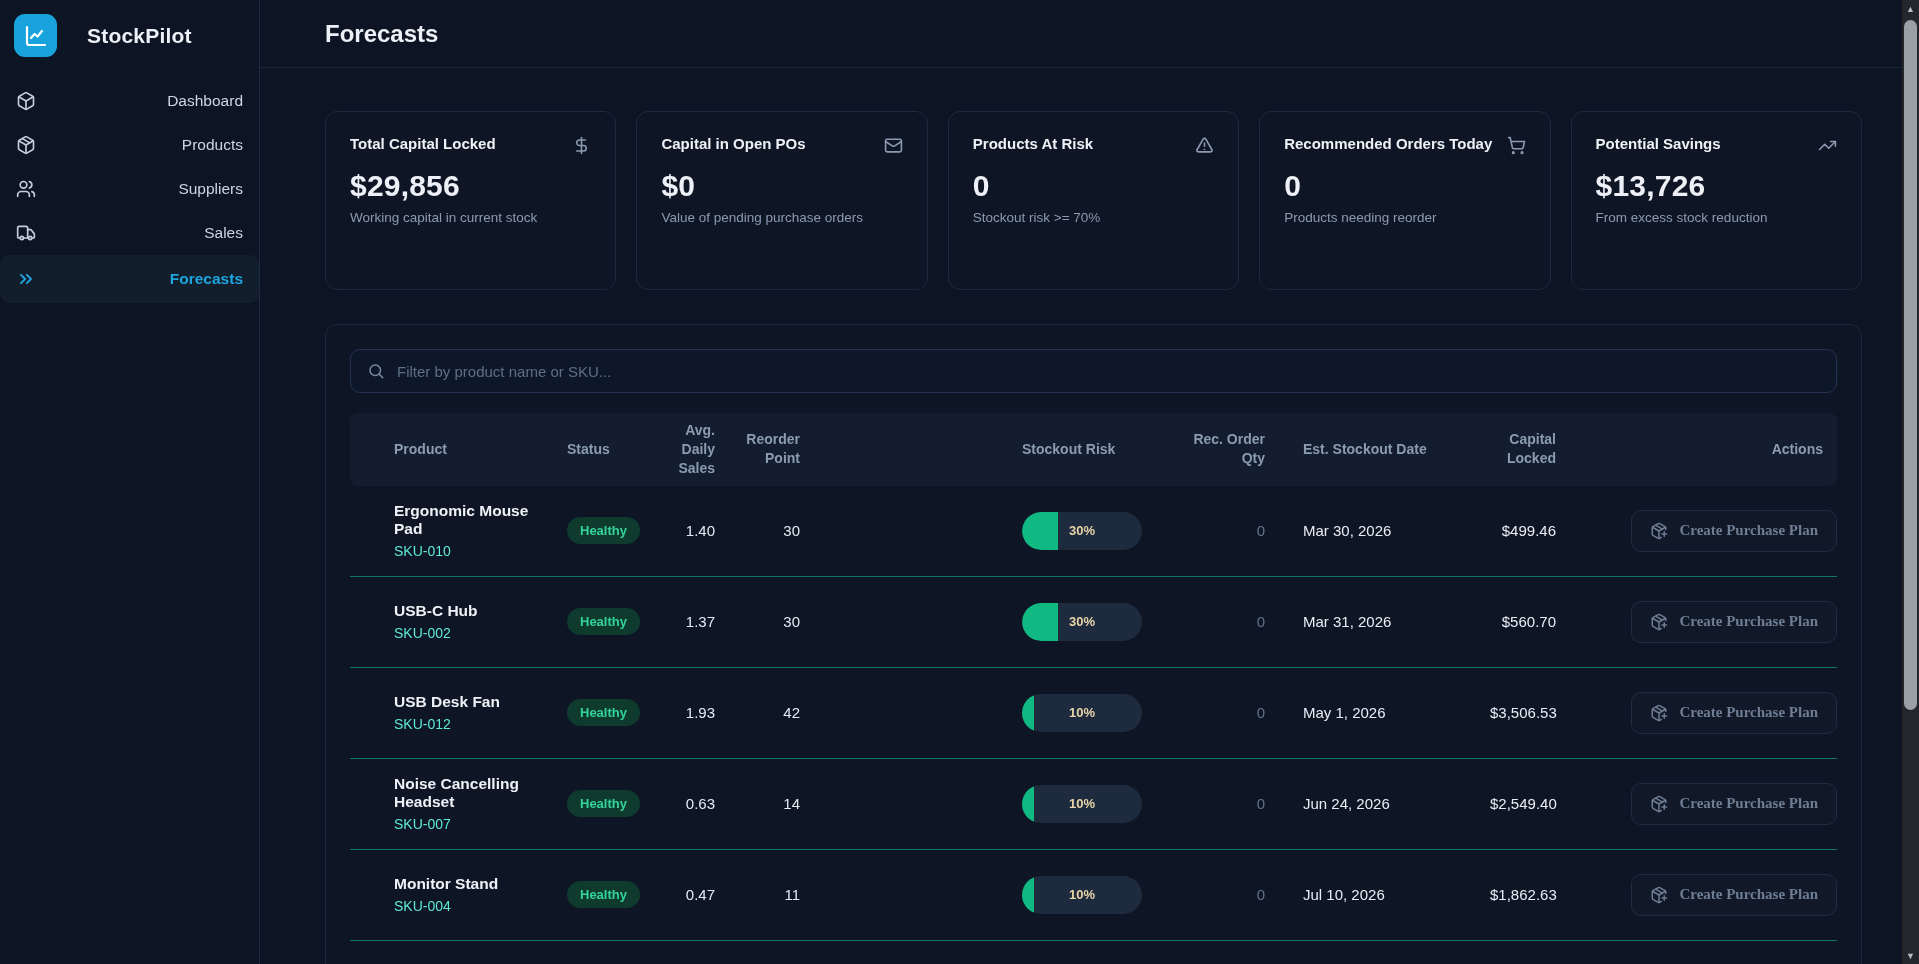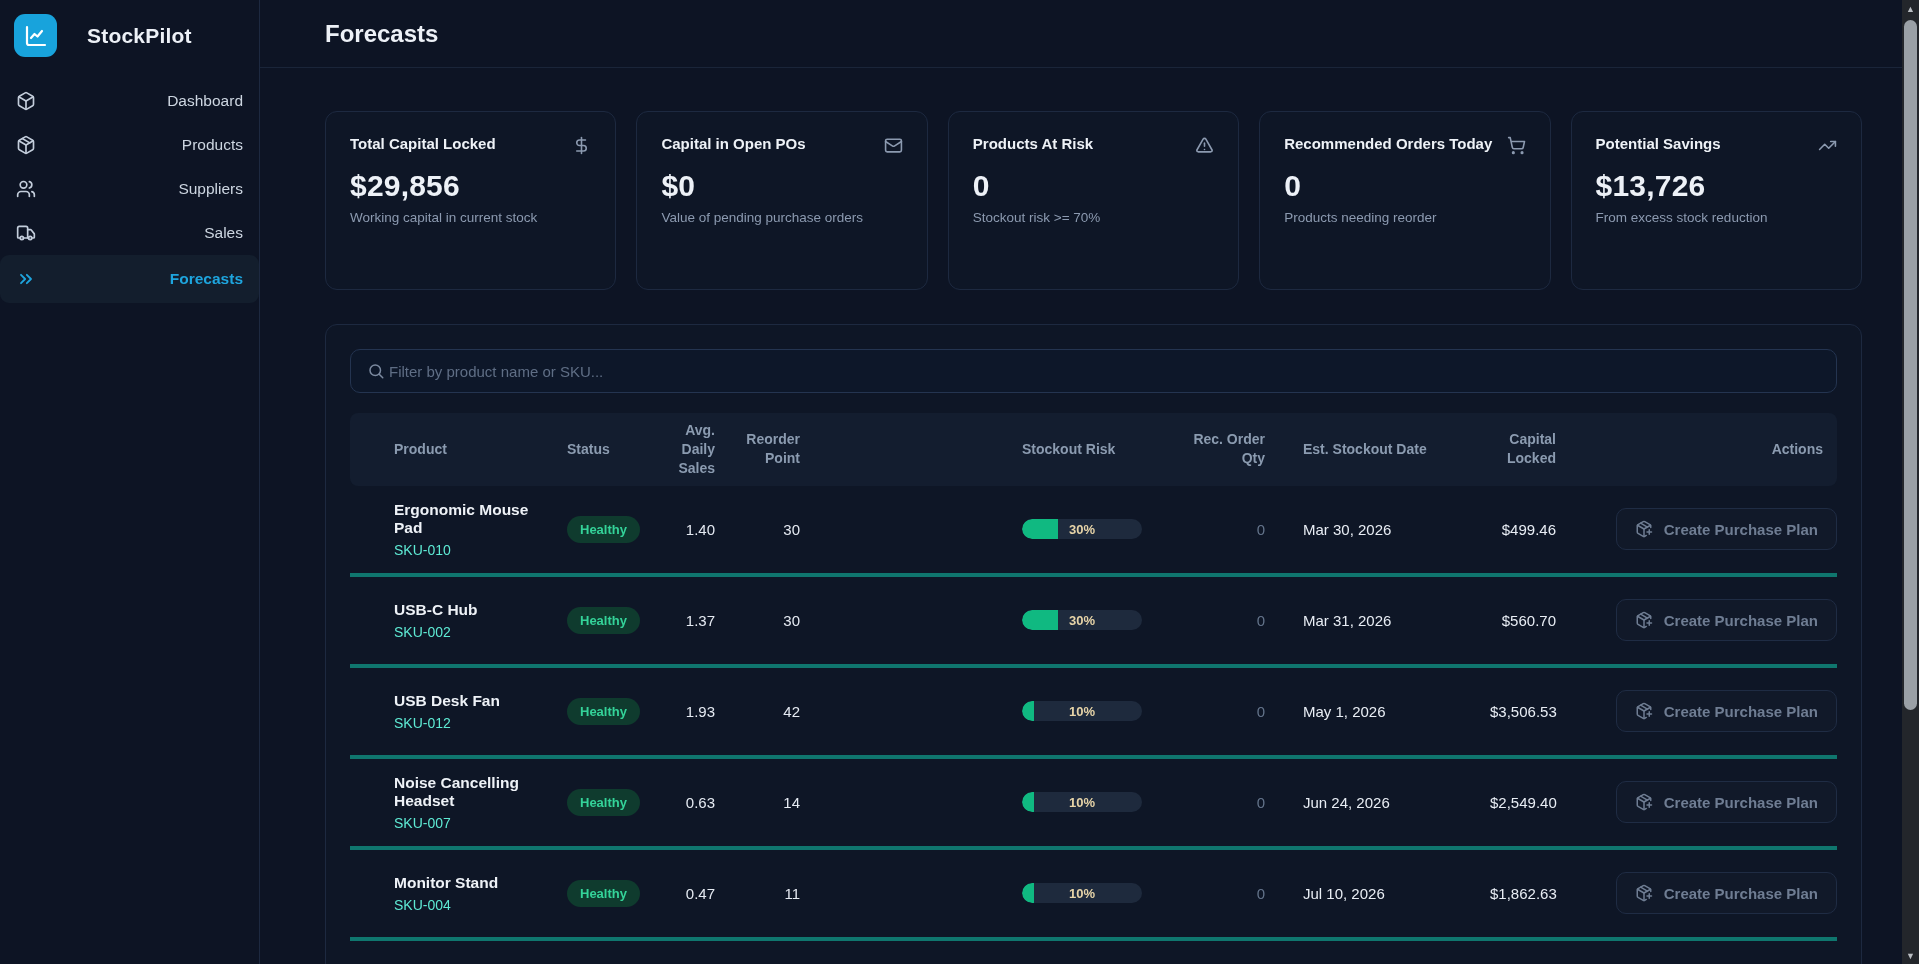--- a/index.html
+++ b/index.html
@@ -68,21 +68,21 @@
   .card-value { font-size:30px; font-weight:700; margin-top:14px; letter-spacing:.2px; }
   .card-sub { font-size:13.5px; color:#8c9ab0; margin-top:7px; }
 
   
   .panel {
     margin-top:34px; background:#0e1626;
     border:1px solid #1d2940; border-radius:12px;
     padding:24px; min-height:700px;
   }
   .filter-box {
-    display:flex; align-items:center; gap:4px;
+    display:flex; align-items:center; gap:12px;
     height:44px; border:1px solid #243450; border-radius:10px;
     background:#0d1729; padding:0 16px;justify-content:space-between;
   }
   .filter-box input {
     flex:1; background:transparent; border:none; outline:none;
     color:#dbe3ee; font-family:inherit; font-size:15px;
   }
   .filter-box input::placeholder { color:#5f6e85; }
   .search-ic { color:#7c8aa0; }
 
@@ -98,45 +98,45 @@
   }
   .th { padding:8px 0; }
   .c-prod   { padding-left:44px; }
   .c-status { padding-left:12px; }
   .c-right  { text-align:right; }
   .c-risk   { padding-left:222px; }
   .c-date   { padding-left:38px; }
   .c-cap    { text-align:right; padding-right:4px; }
   .c-act    { display:flex; justify-content:flex-end; }
 
-  .trow { height:91px; border-bottom:4px solid #0f766e; }
+  .trow { height:91px; border-bottom:1px solid #0f766e; }
   .prod-name { font-size:15.5px; font-weight:600; color:#eef2f7; }
   .prod-sku  { font-size:14px; color:#5eead4; margin-top:5px; }
   .badge {
     display:inline-block; padding:6px 13px; border-radius:999px;
     background:#0f3b2e; color:#34d399; font-size:13px; font-weight:600;
   }
   .num { font-size:15px; color:#e5eaf2; }
   .muted { color:#64748b; }
   .riskbar {
-    position:relative; width:120px; height:20px; border-radius:999px;
+    position:relative; width:120px; height:38px; border-radius:999px;
     background:#1e2a3d; overflow:hidden;
   }
   .riskfill { position:absolute; left:0; top:0; bottom:0; background:#10b981; border-radius:999px 0 0 999px; }
   .risklabel {
     position:absolute; inset:0; display:flex; align-items:center; justify-content:center;
     font-size:13px; font-weight:700; color:#e7d4a8;
   }
   .date-txt, .cap-txt { font-size:15px; color:#e8edf4; font-weight:400; }
   .plan-btn {
     display:flex; align-items:center; gap:11px;
     height:42px; padding:0 18px;
     background:rgba(255,255,255,0.015);
     border:1px solid #1f2c44; border-radius:10px;
-    color:#6f7d93; font-family:Liberation Sans, sans-serif; font-size:15px; font-weight:600; cursor:pointer;text-align:right;
+    color:#6f7d93; font-family:Liberation Serif, serif; font-size:15px; font-weight:600; cursor:pointer;text-align:right;
   }
 
   
   .os-scrollbar {
     position:fixed; right:0; top:0; width:17px; height:964px;
     background:#23262b; z-index:50;
   }
   .sb-arrow { position:absolute; left:0; width:17px; height:17px; display:flex; align-items:center; justify-content:center; color:#b9bdc2; font-size:9px; }
   .sb-arrow.up { top:0; }
   .sb-arrow.down { bottom:0; }

